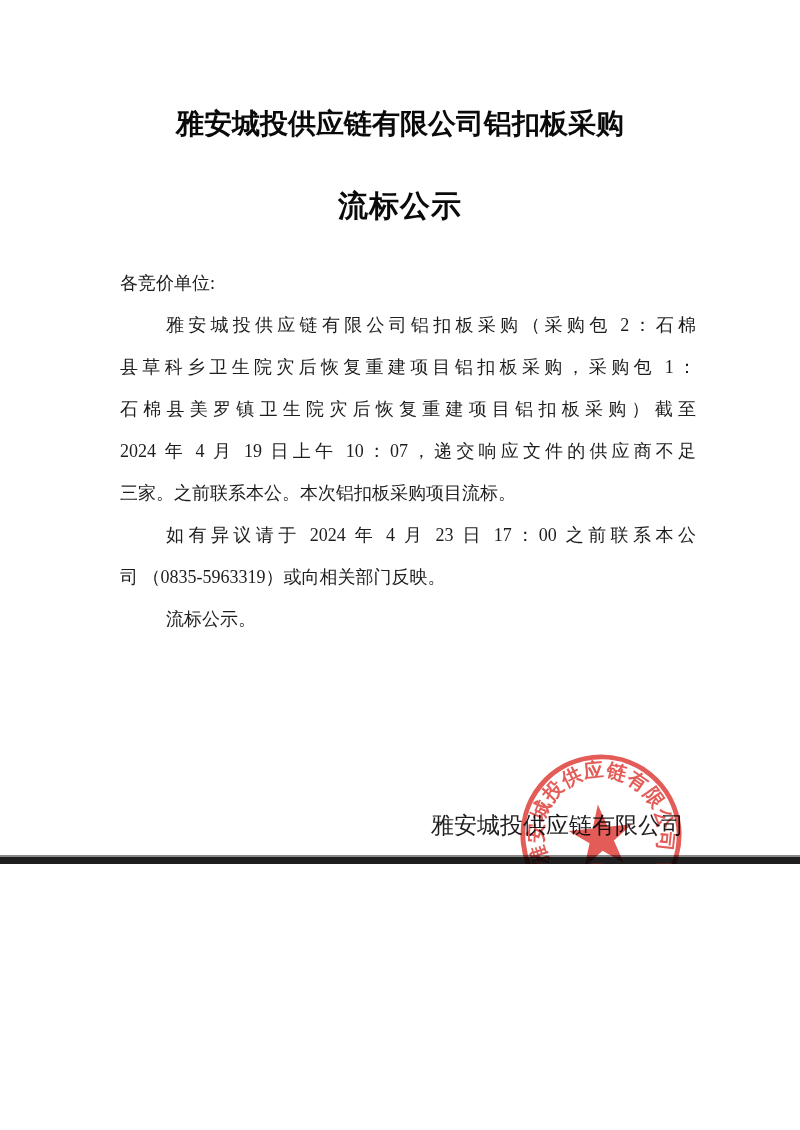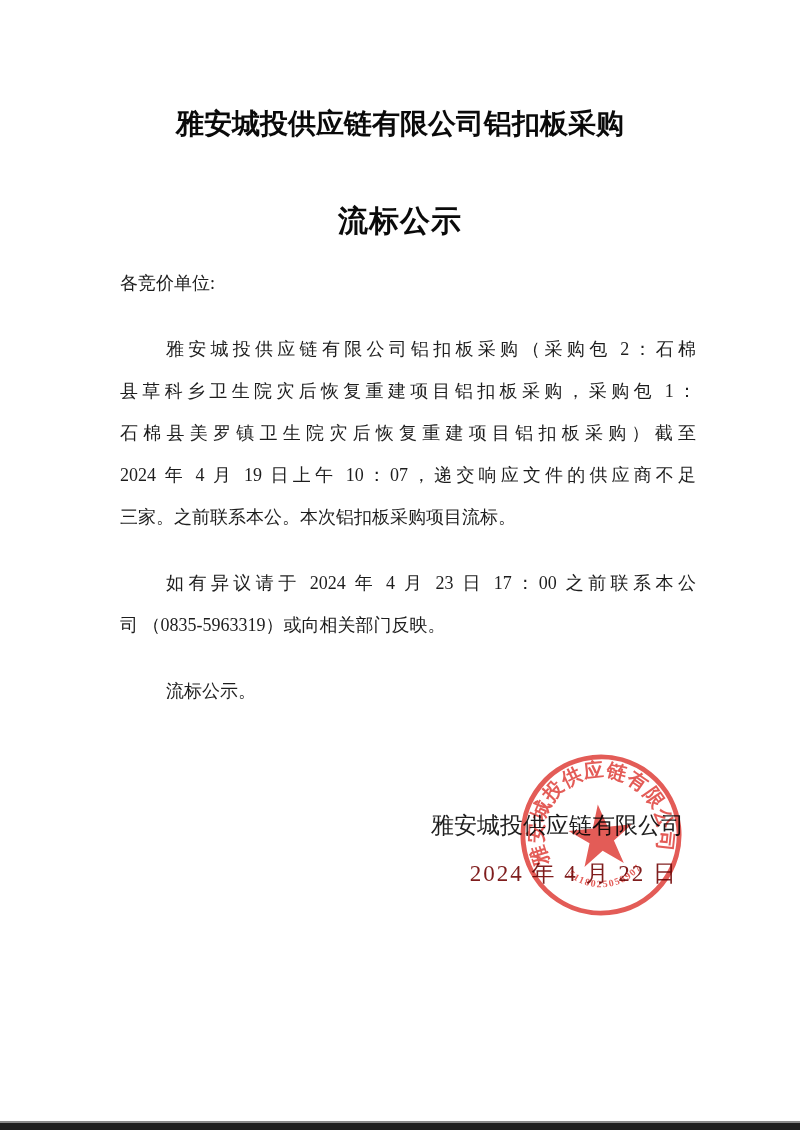--- a/index.html
+++ b/index.html
@@ -1,47 +1,47 @@
 <!DOCTYPE html>
 <html><head>
 <meta charset="utf-8">
 <style>
   html, body { margin: 0; padding: 0; background: #ffffff; }
   .page {
     position: relative;
     width: 800px;
-    height: 1130px;
+    height: 864px;
     background: #ffffff;
     overflow: hidden;
     font-family: "Liberation Serif", "DejaVu Serif", serif;
     color: #1c1c1c;
   }
   .title {
     position: absolute;
     left: 0;
     width: 800px;
     text-align: center;
     font-family: "Liberation Sans", "DejaVu Sans", sans-serif;
     font-weight: 700;
     color: #0a0a0a;
   }
   .title1 { top: 104px; font-size: 28px; line-height: 40px; letter-spacing: 0px; }
-  .title2 { top: 186px; font-size: 30px; line-height: 40px; letter-spacing: 1px; margin-top: 15px; }
+  .title2 { top: 186px; font-size: 30px; line-height: 40px; letter-spacing: 1px; }
   .body-block {
     position: absolute;
     top: 262px;
     left: 120px;
     width: 576px;
     font-size: 18px;
     line-height: 42px;
     color: #1d1d1d;
   }
   .line { display: block; }
   .j { text-align: justify; text-align-last: justify; }
-  .indent { text-indent: 46px; margin-top: 24px; }
+  .indent { text-indent: 46px; }
   .sign-company {
     position: absolute;
     top: 810px;
     right: 116px;
     font-size: 23px;
     line-height: 32px;
     color: #1d1d1d;
     z-index: 1;
   }
   .sign-date {

